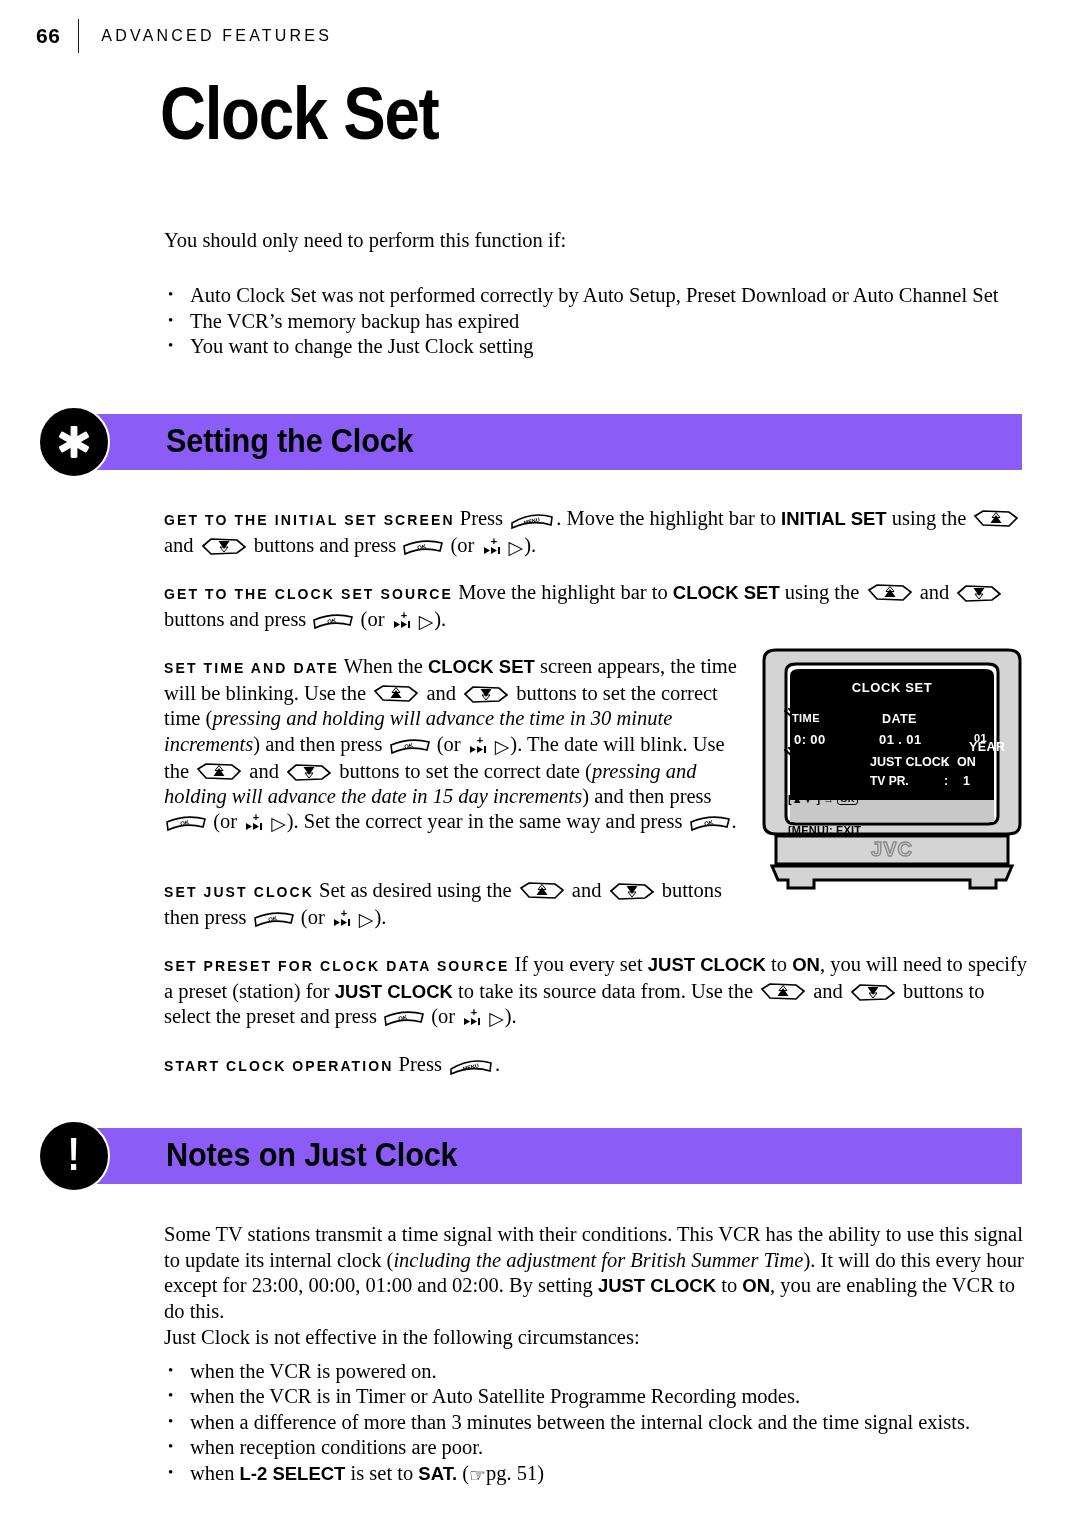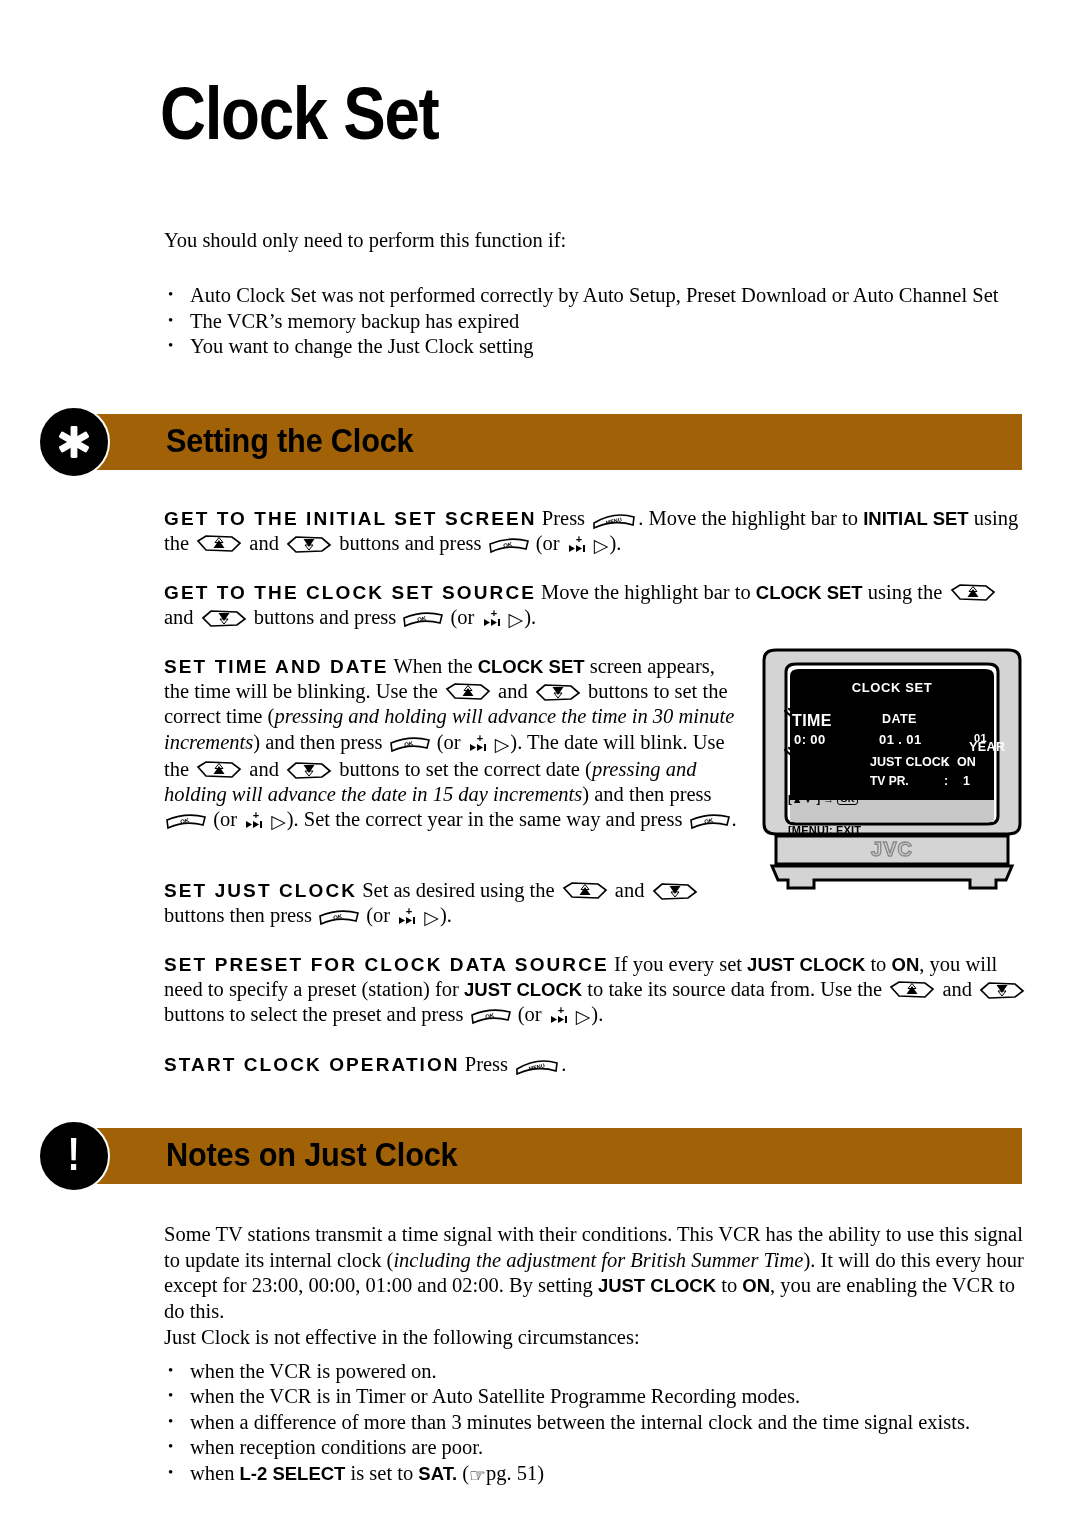--- a/index.html
+++ b/index.html
@@ -32,21 +32,21 @@
     text-align:left;
   }
   .it{font-style:italic;}
 
   .intro{left:164px;top:228px;width:862px;}
   .bullets{position:absolute;left:164px;top:283px;width:866px;font-size:20.5px;line-height:25.5px;}
   .bullets .li{position:relative;padding-left:26px;margin-bottom:0px;}
   .bullets .li:before{content:"\2022";position:absolute;left:4px;top:-1px;font-size:15px;}
 
   
-  .secbar{position:absolute;left:68px;width:954px;height:56px;background:#a16207;}
+  .secbar{position:absolute;left:68px;width:954px;height:56px;background:#8b5cf6;}
   .secbar .label{
     position:absolute;left:98px;top:50%;transform:translateY(-52%) scaleX(.93);
     transform-origin:left center;
     font-family:"Liberation Sans",sans-serif;font-weight:bold;
     font-size:33px;letter-spacing:-.2px;white-space:nowrap;
   }
   .secicon{
     position:absolute;left:-30px;top:50%;transform:translateY(-50%);
     width:68px;height:68px;border-radius:50%;background:#000;
     border:2.5px solid #fff;
@@ -55,21 +55,21 @@
   .secicon svg{display:block;}
   .secicon .bang{
     color:#fff;font-family:"Liberation Sans",sans-serif;font-weight:bold;
     font-size:46px;line-height:1;transform:translateY(-2px) scaleX(.8);
   }
 
   
   .step{position:absolute;font-size:20.5px;line-height:25.2px;}
   .step .tag{
     font-family:"Liberation Sans",sans-serif;font-weight:bold;
-    font-size:19px;letter-spacing:2.1px;
+    font-size:14px;letter-spacing:2.1px;
   }
   .kw{font-family:"Liberation Sans",sans-serif;font-weight:bold;font-size:18.5px;letter-spacing:0;}
 
   
   .key{display:inline-block;vertical-align:-4px;position:relative;}
 
   .key-rock{width:46px;height:20px;margin:0 2px;}
   .key-rock svg{display:block;}
 
   .key-ok{width:42px;height:20px;margin:0 1px;}
@@ -87,21 +87,21 @@
 
   
   .tv{position:absolute;left:758px;top:648px;width:268px;height:242px;}
   .tv svg{display:block;}
 
   
   .osd{position:absolute;left:0;top:0;width:268px;height:242px;
        font-family:"Liberation Sans",sans-serif;font-weight:bold;color:#fff;}
   .osd div{position:absolute;white-space:nowrap;}
   .osd .t-title{left:0;right:0;top:32px;text-align:center;font-size:13px;letter-spacing:.6px;}
-  .osd .t-time{left:34px;top:64px;font-size:16px;letter-spacing:.4px;}
+  .osd .t-time{left:34px;top:64px;font-size:11px;letter-spacing:.4px;}
   .osd .t-date{left:124px;top:64px;font-size:12.5px;letter-spacing:.4px;}
   .osd .t-year{left:211px;top:64px;font-size:12.5px;letter-spacing:.4px;margin-top:28px;}
   .osd .v-time{left:36px;top:84px;font-size:13px;letter-spacing:.4px;}
   .osd .v-date{left:121px;top:84px;font-size:13px;letter-spacing:.4px;}
   .osd .v-year{left:216px;top:84px;font-size:11px;letter-spacing:.4px;}
   .osd .r-just-l{left:112px;top:107px;font-size:12.5px;}
   .osd .r-just-c{left:186px;top:107px;font-size:12.5px;}
   .osd .r-just-v{left:199px;top:107px;font-size:12.5px;}
   .osd .r-tv-l{left:112px;top:126px;font-size:12px;}
   .osd .r-tv-c{left:186px;top:126px;font-size:12.5px;}
@@ -115,20 +115,25 @@
   .notes2{position:absolute;left:164px;top:1325px;width:866px;font-size:20.5px;line-height:25.5px;}
   .notes2 .lead{margin-bottom:8px;}
   .nb{position:relative;padding-left:26px;}
   .nb:before{content:"\2022";position:absolute;left:4px;top:-1px;font-size:15px;}
 </style>
 </head>
 <body>
 
 <div class="page">
 
+  <div class="runhead">
+    <span class="folio">66</span>
+    <span class="rule-v"></span>
+    <span class="runtitle">ADVANCED FEATURES</span>
+  </div>
 
   <div class="chapter-title">Clock Set</div>
 
   <div class="body intro">You should only need to perform this function if:</div>
 
   <div class="bullets">
     <div class="li">Auto Clock Set was not performed correctly by Auto Setup, Preset Download or Auto Channel Set</div>
     <div class="li">The VCR’s memory backup has expired</div>
     <div class="li">You want to change the Just Clock setting</div>
   </div>

